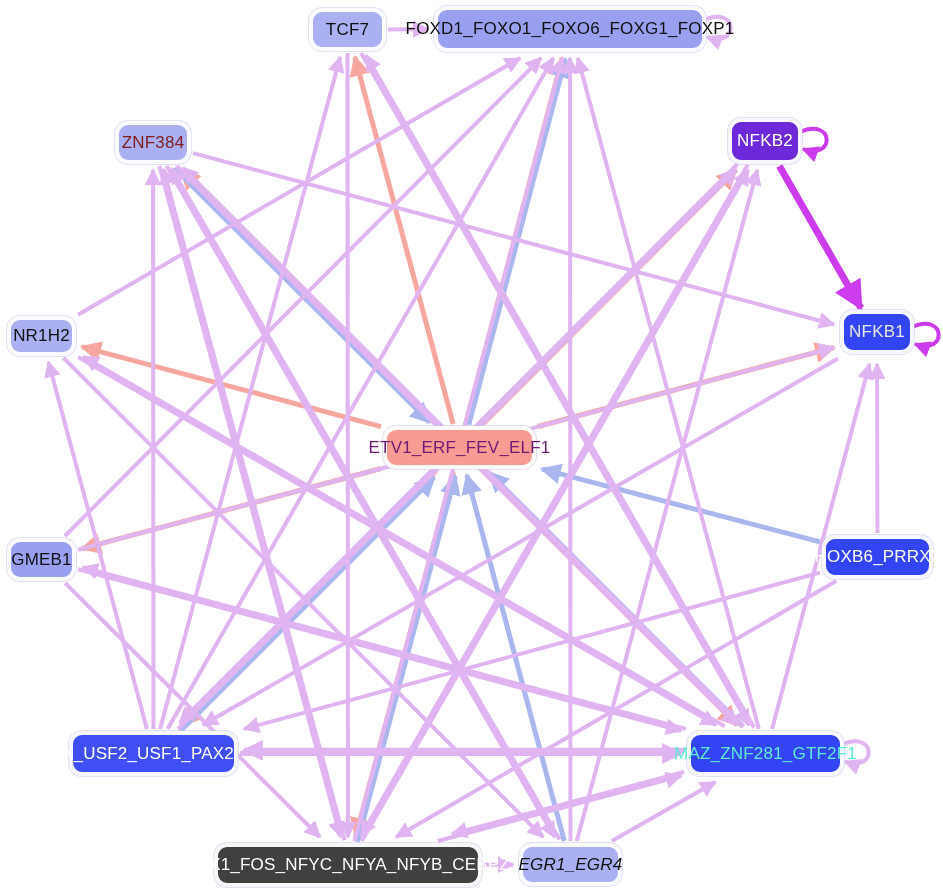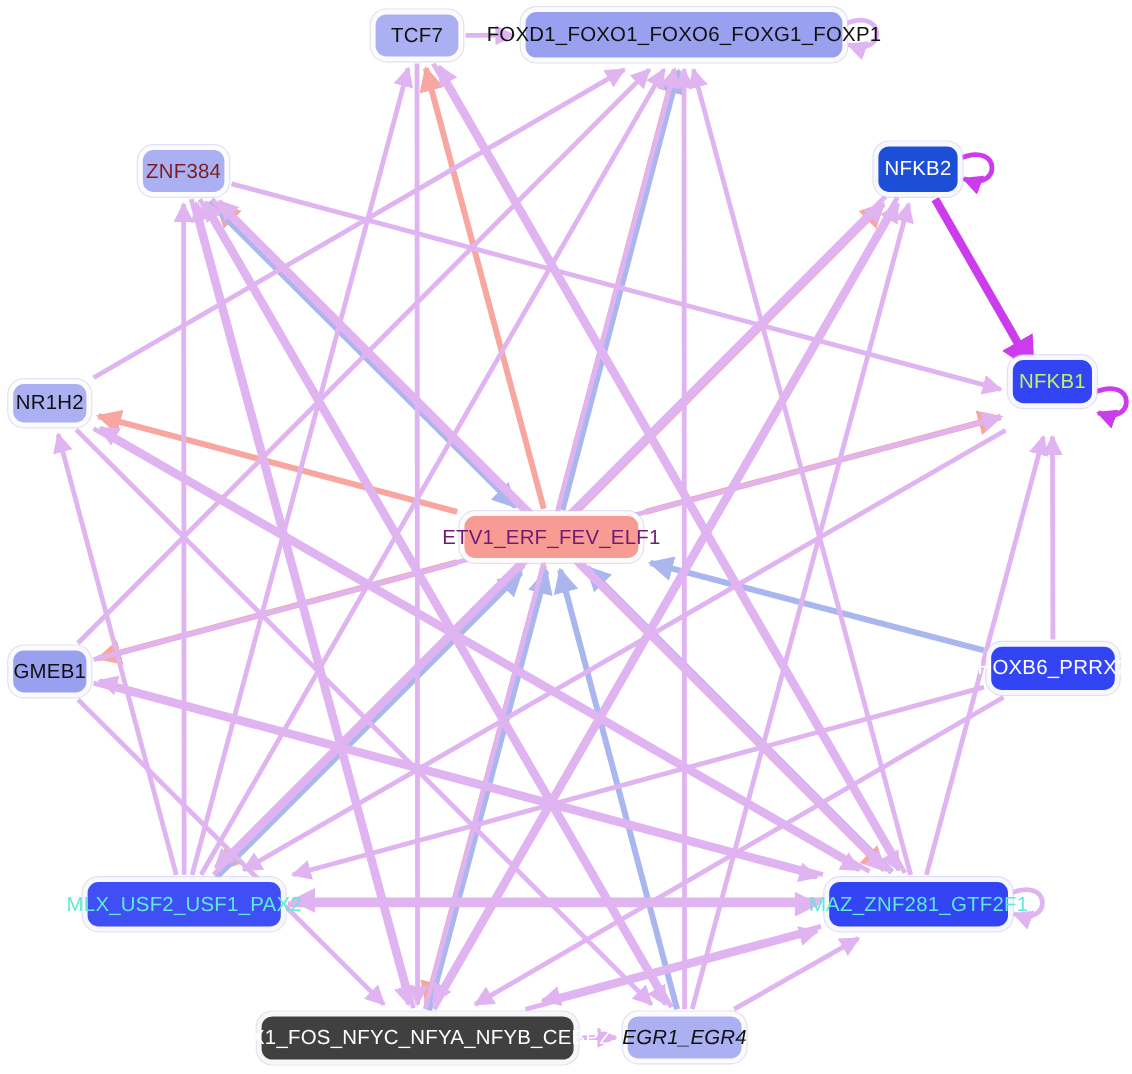--- a/index.html
+++ b/index.html
@@ -108,39 +108,39 @@
     </svg>
 <div class="node" style="left: 309px; top: 8px; width: 77px; height: 43px; background: rgb(170, 176, 242); color: rgb(16, 16, 16);">
       <span>TCF7</span>
     </div>
     <div class="node" style="left: 434px; top: 6px; width: 272px; height: 46px; background: rgb(154, 160, 240); color: rgb(16, 16, 16);">
       <span>FOXD1_FOXO1_FOXO6_FOXG1_FOXP1</span>
     </div>
     <div class="node" style="left: 115px; top: 121px; width: 76px; height: 43px; background: rgb(170, 176, 242); color: #7f1d1d;">
       <span>ZNF384</span>
     </div>
-    <div class="node" style="left: 728px; top: 118px; width: 74px; height: 46px; background: #1d4ed8; color: rgb(255, 255, 255);">
+    <div class="node" style="left: 728px; top: 118px; width: 74px; height: 46px; background: #6d28d9; color: rgb(255, 255, 255);">
       <span>NFKB2</span>
     </div>
     <div class="node" style="left: 7px; top: 316px; width: 69px; height: 40px; background: rgb(170, 176, 242); color: rgb(16, 16, 16);">
       <span>NR1H2</span>
     </div>
-    <div class="node" style="left: 840px; top: 296px; width: 74px; height: 44px; background: rgb(51, 68, 245); color: #bef264;">
+    <div class="node" style="left: 840px; top: 310px; width: 74px; height: 44px; background: rgb(51, 68, 245); color: #e5e5e5;">
       <span>NFKB1</span>
     </div>
     <div class="node" style="left: 383px; top: 426px; width: 153px; height: 43px; background: rgb(247, 155, 147); color: #701a75;">
       <span>ETV1_ERF_FEV_ELF1</span>
     </div>
     <div class="node" style="left: 7px; top: 538px; width: 69px; height: 43px; background: rgb(154, 160, 240); color: rgb(16, 16, 16);">
       <span>GMEB1</span>
     </div>
     <div class="node" style="left: 822px; top: 535px; width: 111px; height: 44px; background: rgb(51, 68, 245); color: rgb(255, 255, 255);">
       <span>HOXB6_PRRX2</span>
     </div>
-    <div class="node" style="left: 69px; top: 731px; width: 169px; height: 45px; background: rgb(63, 79, 245); color: #5eead4;">
+    <div class="node" style="left: 69px; top: 731px; width: 169px; height: 45px; background: rgb(63, 79, 245); color: #ffffff; justify-content: flex-end;">
       <span>MLX_USF2_USF1_PAX2</span>
     </div>
     <div class="node" style="left: 687px; top: 731px; width: 157px; height: 45px; background: rgb(51, 68, 245); color: #5eead4;">
       <span>MAZ_ZNF281_GTF2F1</span>
     </div>
     <div class="node" style="left: 214px; top: 843px; width: 268px; height: 44px; background: #404040; color: rgb(255, 255, 255); text-align: right;">
       <span>YBX1_FOS_NFYC_NFYA_NFYB_CEBPZ</span>
     </div>
     <div class="node" style="left: 519px; top: 843px; width: 103px; height: 43px; background: rgb(170, 176, 242); color: rgb(16, 16, 16); font-style: italic;">
       <span>EGR1_EGR4</span>

